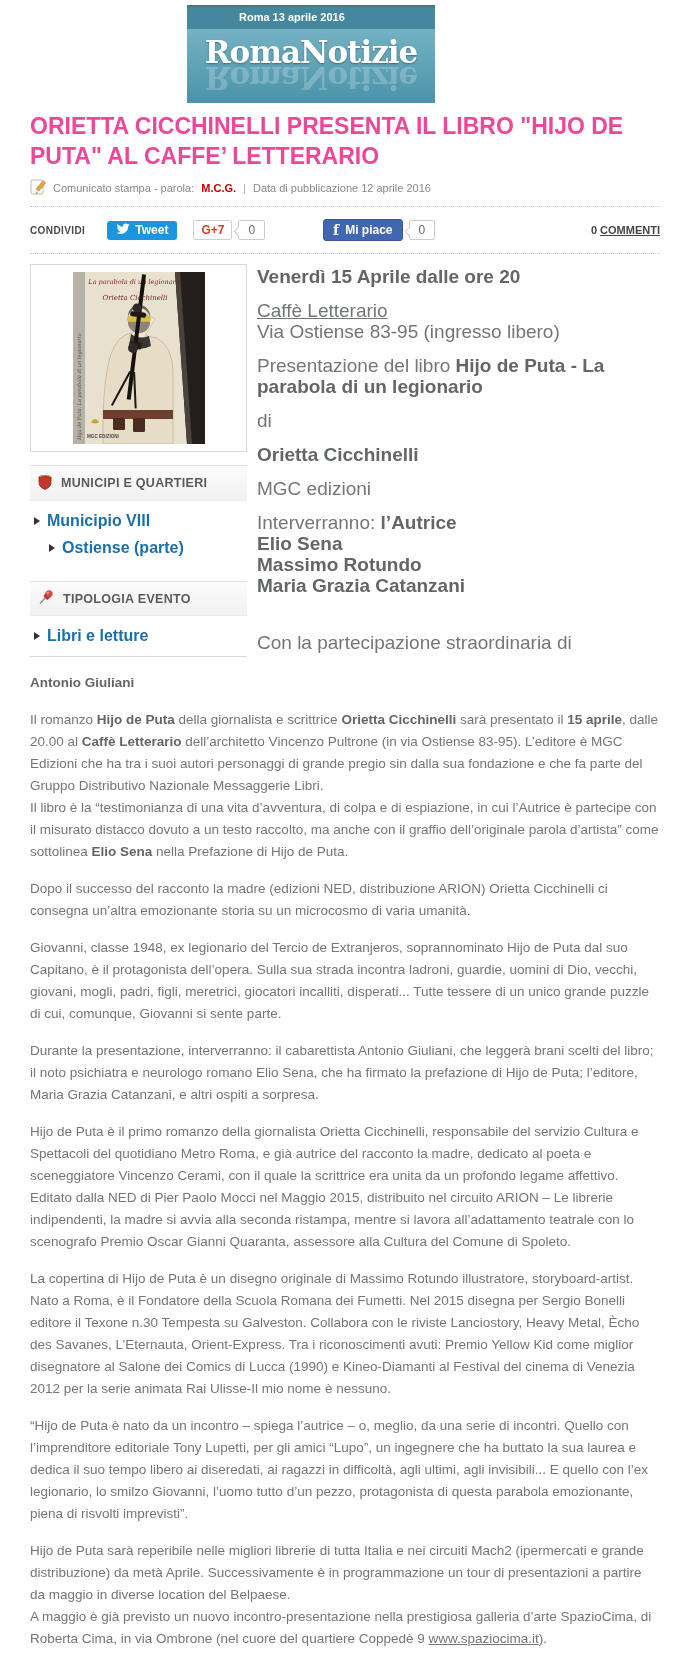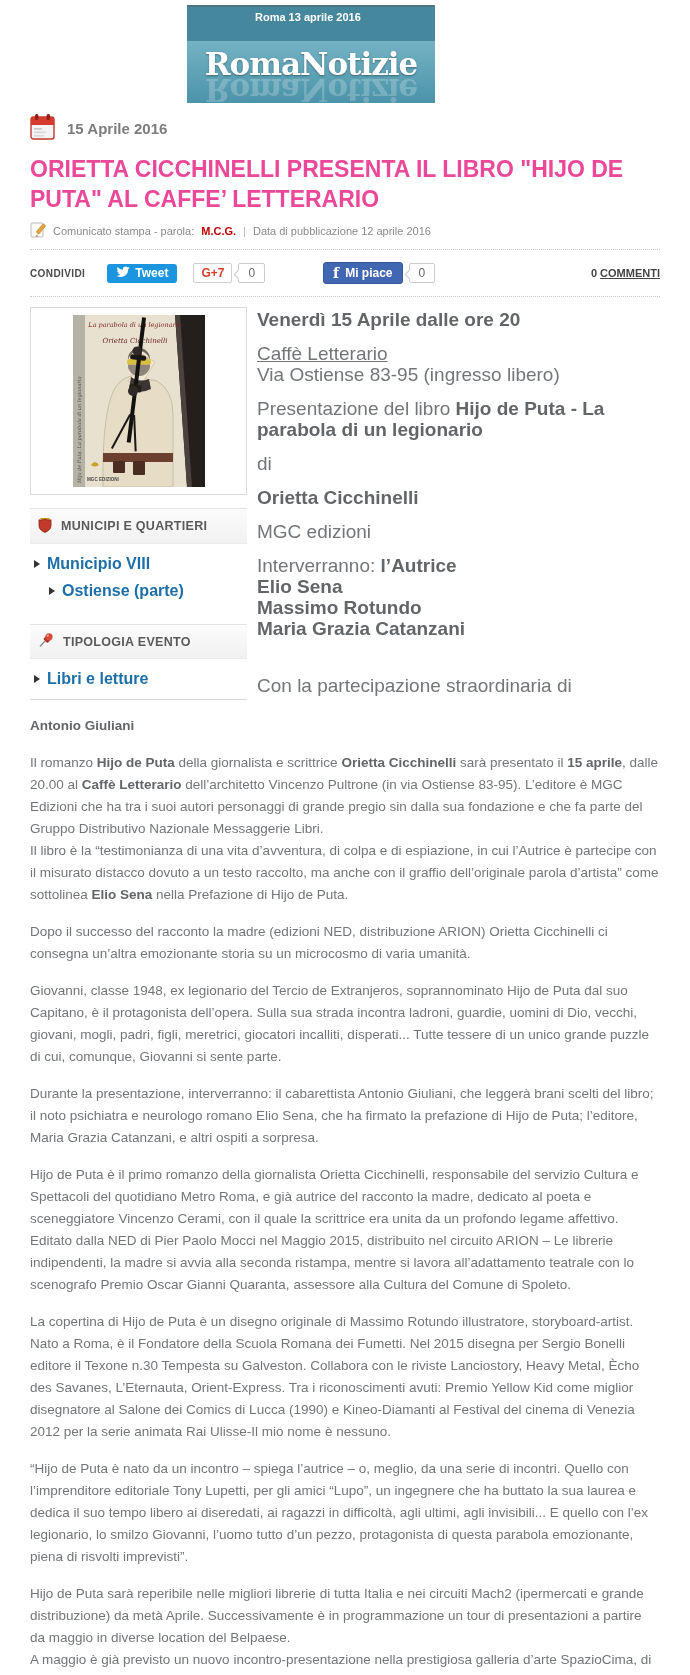--- a/index.html
+++ b/index.html
@@ -1,23 +1,23 @@
 <!DOCTYPE html>
 <html><head>
 <meta charset="utf-8">
 <style>
   html,body{margin:0;padding:0;background:#fff;}
   body{width:690px;font-family:"Liberation Sans",sans-serif;color:#737679;-webkit-font-smoothing:antialiased;}
   .page{width:690px;position:relative;}
 
   
   .banner{margin:5px 0 0 187px;width:248px;height:96px;}
-  .banner-strip{height:36px;line-height:20px;background:#45889e;border-top:2px solid #4d7680;color:#fff;
-    font-size:11px;font-weight:bold;padding-left:68px;box-sizing:border-box;}
-  .banner-main{height:62px;background:linear-gradient(#74b2c4,#4b93a9);overflow:hidden;text-align:center;}
+  .banner-strip{height:24px;line-height:20px;background:#45889e;border-top:2px solid #4d7680;color:#fff;
+    font-size:11px;font-weight:bold;padding-left:52px;box-sizing:border-box;}
+  .banner-main{height:74px;background:linear-gradient(#74b2c4,#4b93a9);overflow:hidden;text-align:center;}
   .logo{display:block;font-family:"DejaVu Serif",serif;font-weight:bold;font-size:31px;color:#fff;
     letter-spacing:-1px;padding-top:6px;text-shadow:0 1px 2px rgba(0,0,0,.35);line-height:34px;}
   .logo-reflect{display:block;font-family:"DejaVu Serif",serif;font-weight:bold;font-size:31px;color:#fff;
     letter-spacing:-1px;transform:scaleY(-1);opacity:.22;margin-top:-8px;line-height:34px;}
 
   .content{padding:0 30px;}
 
   
   .date-row{display:flex;align-items:center;gap:12px;margin-top:12px;}
   .date-text{font-size:15px;font-weight:bold;color:#7d7d7d;}
@@ -85,35 +85,20 @@
   <div class="banner">
     <div class="banner-strip">Roma 13 aprile 2016</div>
     <div class="banner-main">
       <span class="logo">RomaNotizie</span>
       <span class="logo-reflect">RomaNotizie</span>
     </div>
   </div>
 
   <div class="content">
 
-    <div class="date-row">
-      <span class="icon">
-        <svg width="25" height="27" viewBox="0 0 25 27">
-          <rect x="1" y="4" width="23" height="22" rx="2.5" fill="#f4f4f4" stroke="#c2392b" stroke-width="1.4"></rect>
-          <path d="M1 4 h23 v8 h-23 z" fill="#d63b30"></path>
-          <rect x="1" y="4" width="23" height="8" rx="2.5" fill="#d63b30"></rect>
-          <rect x="5" y="1" width="3.4" height="6" rx="1.5" fill="#8f1f17"></rect>
-          <rect x="16.6" y="1" width="3.4" height="6" rx="1.5" fill="#8f1f17"></rect>
-          <rect x="4" y="15" width="8" height="1.6" fill="#c9c9c9"></rect>
-          <rect x="4" y="18.5" width="12" height="1.6" fill="#d8d8d8"></rect>
-          <rect x="4" y="22" width="10" height="1.6" fill="#d8d8d8"></rect>
-        </svg>
-      </span>
-      <span class="date-text">15 Aprile 2016</span>
-    </div>
 
     <h1 class="headline">ORIETTA CICCHINELLI PRESENTA IL LIBRO "HIJO DE PUTA" AL CAFFE’ LETTERARIO</h1>
 
     <div class="byline">
       <span class="icon">
         <svg width="16" height="16" viewBox="0 0 16 16">
           <rect x="1" y="1" width="12" height="14" rx="1" fill="#fdfdfd" stroke="#bbb"></rect>
           <rect x="9.2" y="1.5" width="3.4" height="11" rx="1" fill="#e8a33d" stroke="#b97c20" stroke-width="0.6" transform="rotate(40 11 7)"></rect>
           <path d="M6.2 12.4 l2.6 1.9 -3.4 0.9 z" fill="#caa06a"></path>
         </svg>

